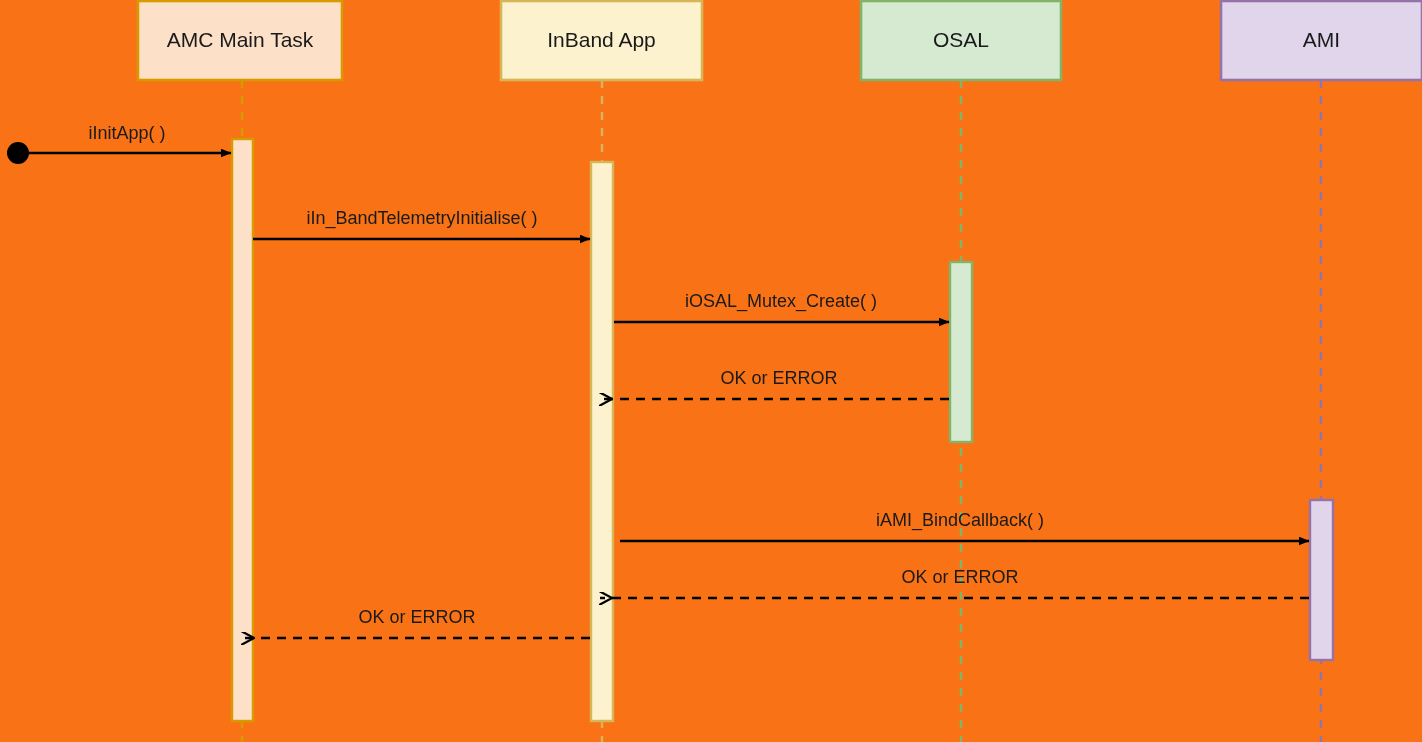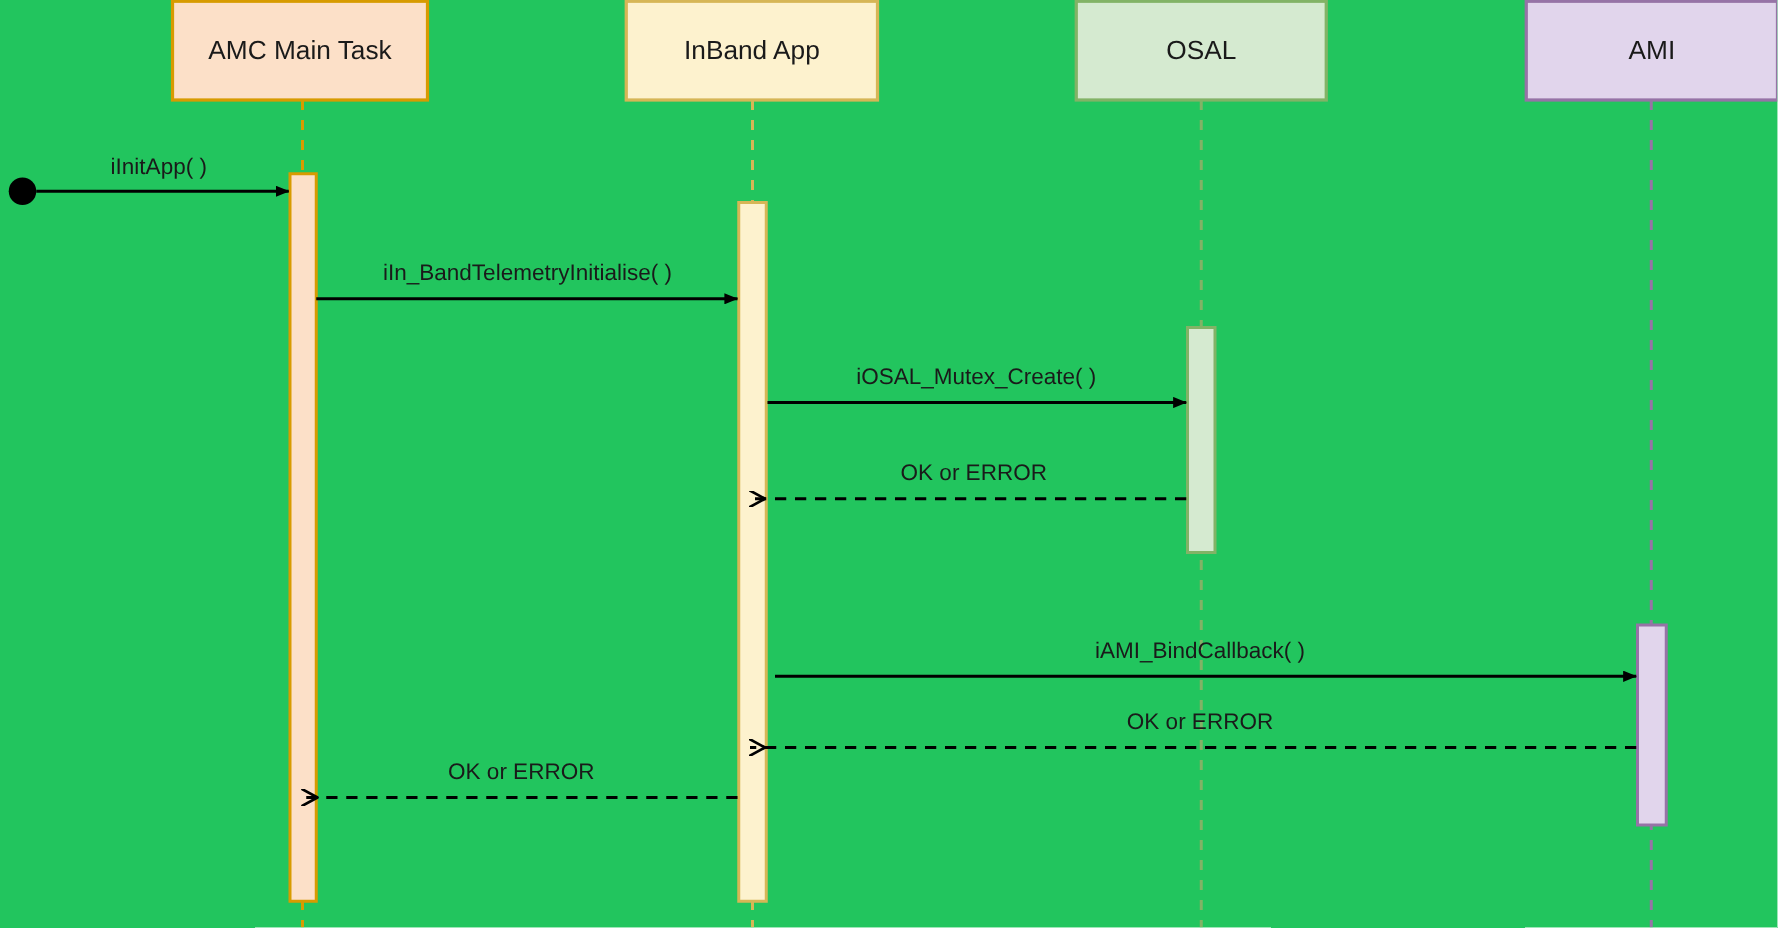--- a/index.html
+++ b/index.html
@@ -9,21 +9,21 @@
     background: #ffffff;
   }
   body {
     font-family: "Liberation Sans", sans-serif;
   }
   #diagram-root {
     position: relative;
     width: 1422px;
     height: 742px;
     overflow: hidden;
-    background: #22c55e;
+    background: #f97316;
   }
   #diagram-svg {
     position: absolute;
     top: 0;
     left: 0;
     width: 1422px;
     height: 742px;
     display: block;
   }
   .participant-label {

